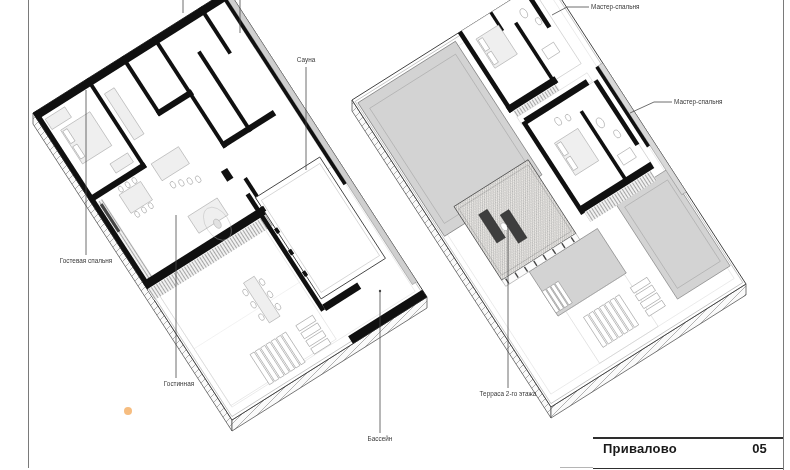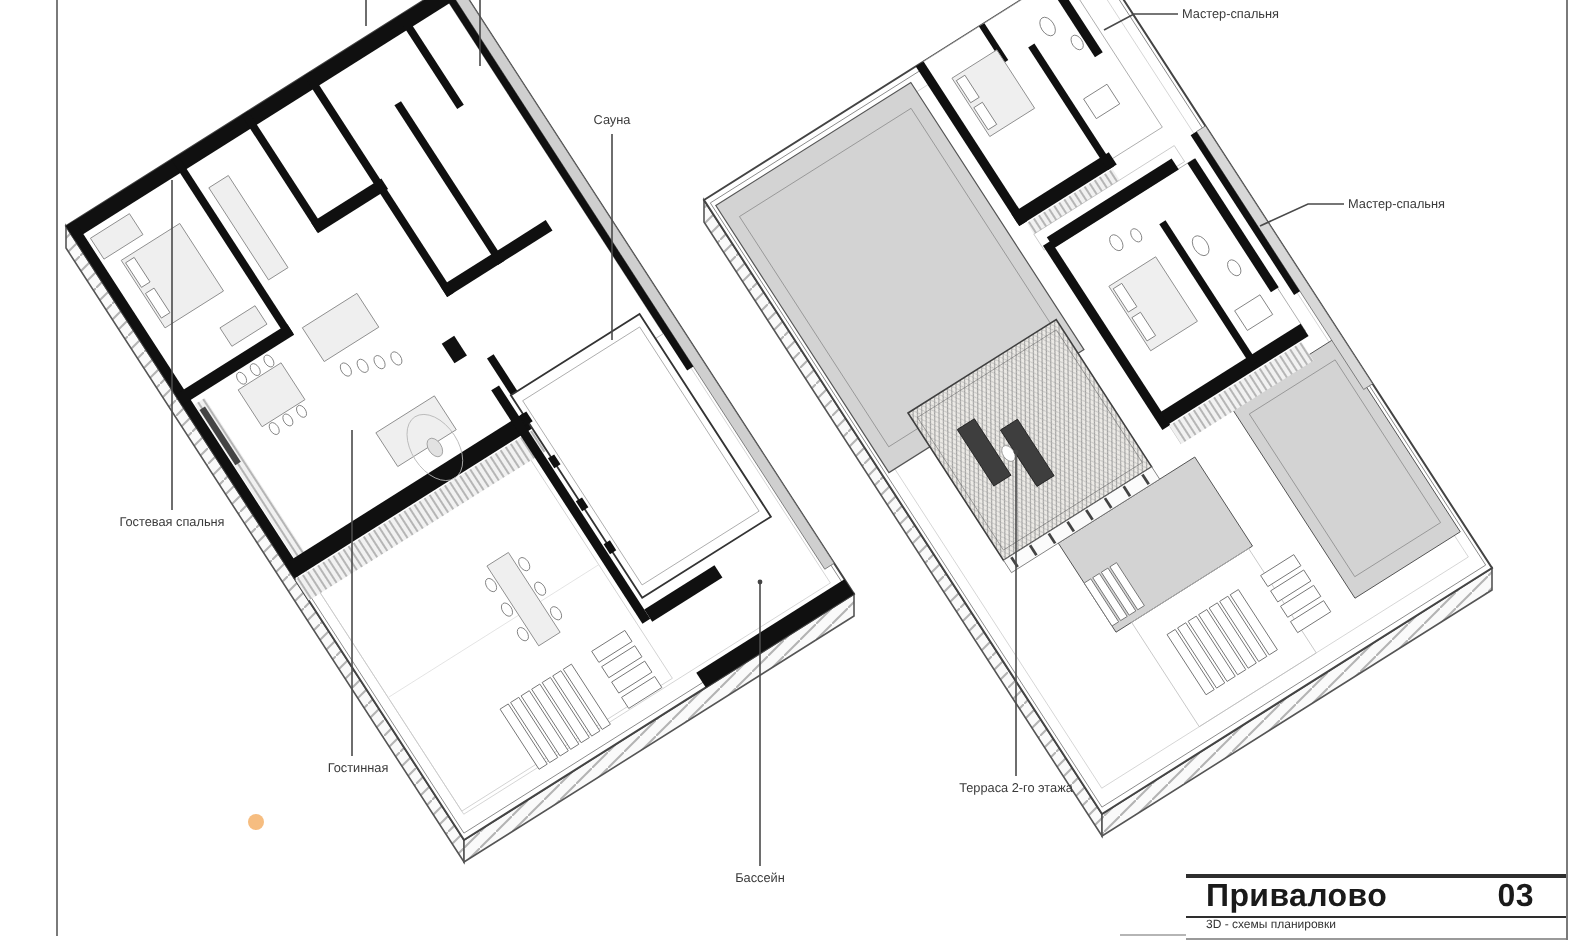--- a/index.html
+++ b/index.html
@@ -8,21 +8,21 @@
   svg{position:absolute;left:0;top:0;}
   svg text{font-family:"Liberation Sans",sans-serif;fill:#3a3a3a;}
   .axon *{vector-effect:non-scaling-stroke;}
   .lbl{font-size:6.4px;}
   .leader{stroke:#4a4a4a;stroke-width:.8;fill:none;}
   .wall{fill:#101010;stroke:none;}
   .furn{fill:#efefef;stroke:#909090;stroke-width:.5;}
   .fix{fill:#ffffff;stroke:#777;stroke-width:.45;}
   .step{fill:#ffffff;stroke:#777;stroke-width:.5;}
   .titleblock{position:absolute;left:593px;top:437px;width:190px;border-top:2px solid #2e2e2e;background:#fff;}
-  .tb-row1{display:flex;justify-content:space-between;align-items:center;height:19px;padding:0 16px 0 10px;border-bottom:1.5px solid #2e2e2e;font-weight:bold;font-size:16px;color:#1a1a1a;letter-spacing:.2px;}
+  .tb-row1{display:flex;justify-content:space-between;align-items:center;height:19px;padding:0 16px 10px 10px;border-bottom:1.5px solid #2e2e2e;font-weight:bold;font-size:13px;color:#1a1a1a;letter-spacing:.2px;}
   .tb-sub{height:8px;padding:1px 0 1px 10px;font-size:6px;color:#333;border-bottom:1px solid #9a9a9a;}
 </style>
 </head>
 <body>
 
 <div class="stage">
 
 <svg width="790" height="470" viewBox="0 0 790 470">
   <defs>
     <pattern id="edgeHatch" patternUnits="userSpaceOnUse" width="8" height="8">
@@ -269,18 +269,18 @@
     <circle cx="508" cy="226" r="1.2" fill="#444"></circle>
     <text class="lbl" x="508" y="396" text-anchor="middle">Терраса 2-го этажа</text>
 
     <circle cx="128" cy="411" r="4" fill="#f6bd80"></circle>
   </g>
 </svg>
 
 <div class="titleblock">
   <div class="tb-row1">
     <span>Привалово</span>
-    <span>03</span>
+    <span>05</span>
   </div>
   <div class="tb-sub">3D - схемы планировки</div>
 </div>
 
 </div>
 
 </body></html>

